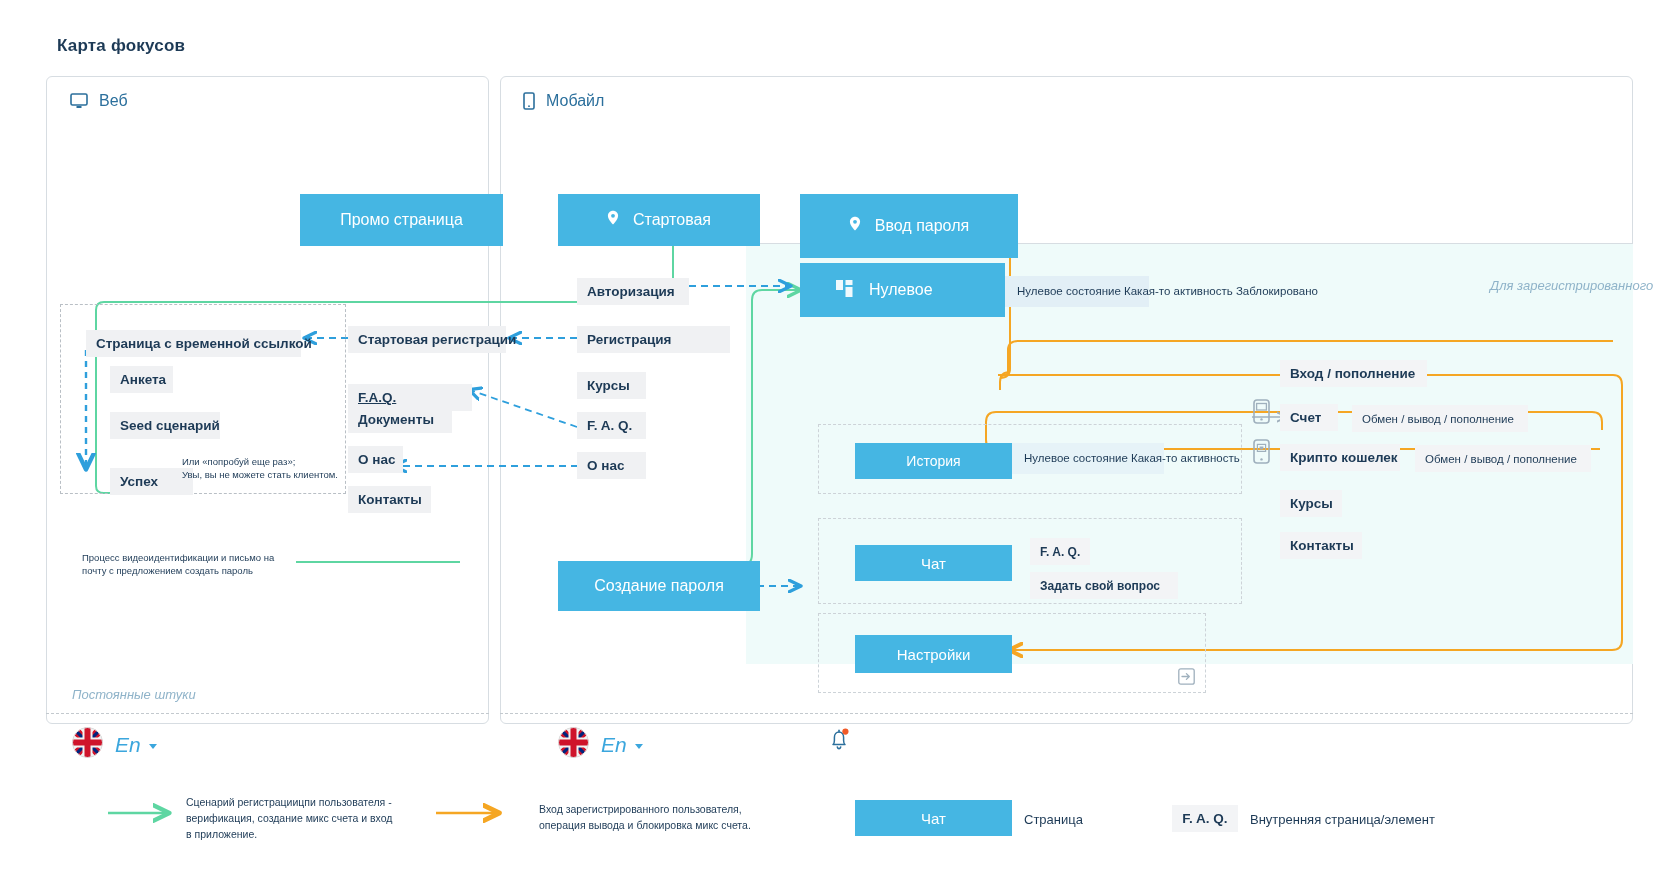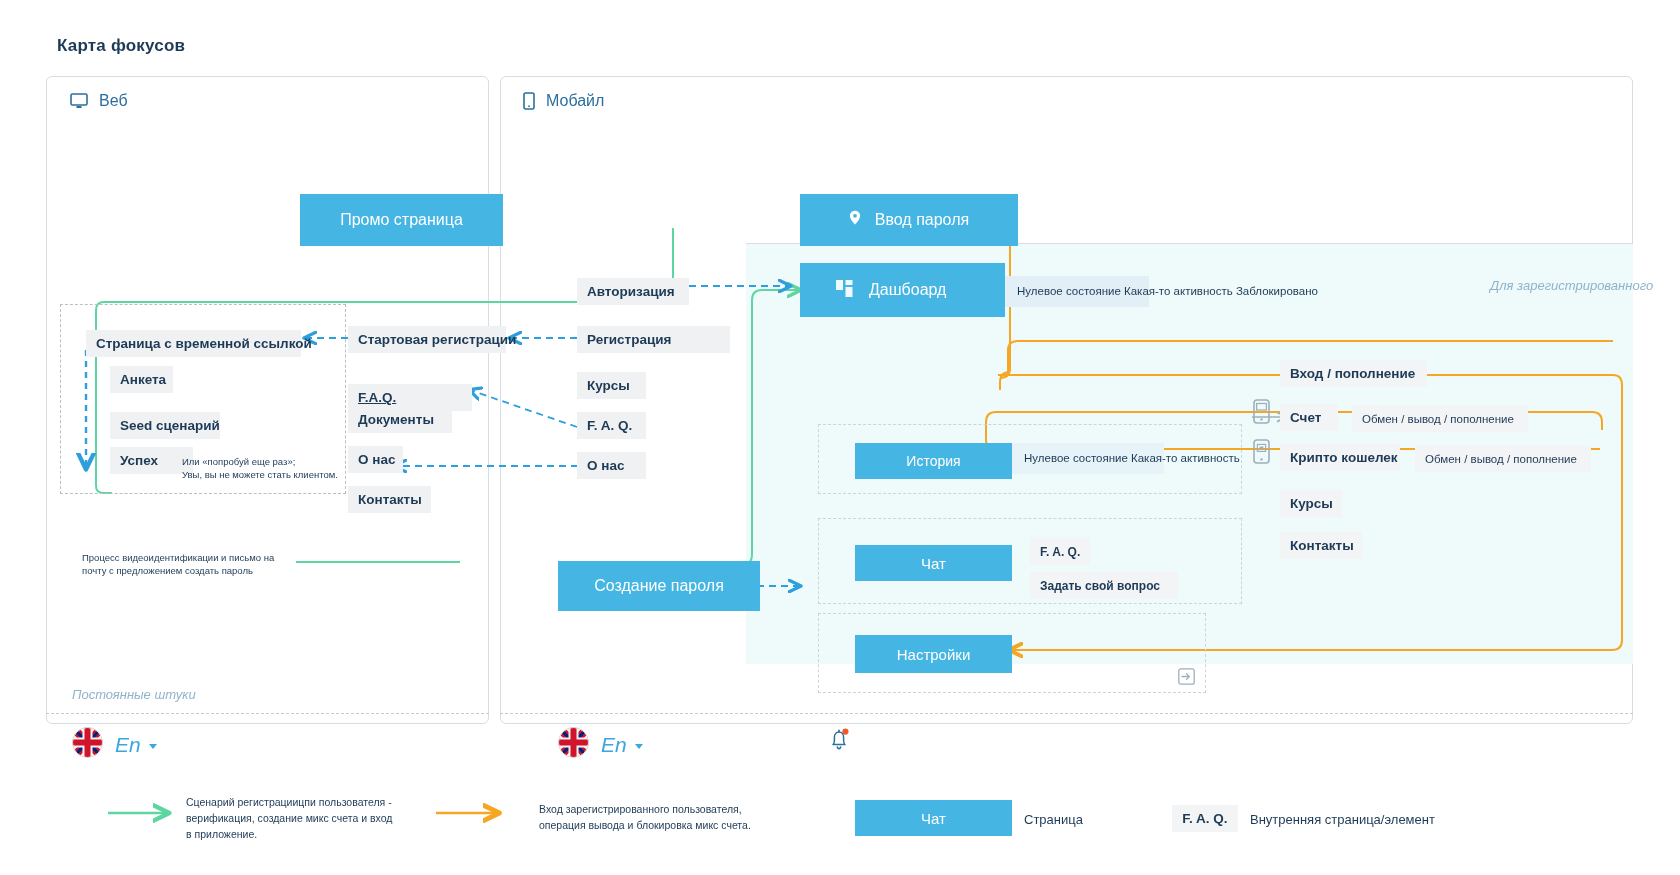--- a/index.html
+++ b/index.html
@@ -195,21 +195,21 @@
 
   <div class="box grey" style="left:86px; top:330px; width:215px;">
     <span>Страница с временной ссылкой</span>
   </div>
   <div class="box grey" style="left:110px; top:366px; width:63px;">
     <span>Анкета</span>
   </div>
   <div class="box grey" style="left:110px; top:412px; width:110px;">
     <span>Seed сценарий</span>
   </div>
-  <div class="box grey" style="left:110px; top:447px; width:83px;">
+  <div class="box grey" style="left:110px; top:468px; width:83px;">
     <span>Успех</span>
   </div>
   <div class="note" style="left:182px; top:456px;">Или  «попробуй еще раз»;
 Увы, вы не можете стать клиентом.</div>
 
   <div class="note" style="left:82px; top:552px;">Процесс видеоидентификации и письмо на
 почту с предложением создать пароль</div>
 
   <div class="box grey" style="left:348px; top:326px; width:158px;">
     <span>Стартовая регистрации</span>
@@ -246,22 +246,31 @@
           <path d="M15.5,0 L15.5,31 M0,15.5 L31,15.5" stroke="#f2f2f2" stroke-width="10"></path>
           <path d="M15.5,0 L15.5,31 M0,15.5 L31,15.5" stroke="#cf142b" stroke-width="6"></path>
         </g>
         <circle cx="15.5" cy="15.5" r="15" fill="none" stroke="#dcdcdc" stroke-width="1"></circle>
       </svg>
     </span>
     <span class="lbl">En</span>
     <span class="caret"></span>
   </div>
 
-
-  <div class="box blue withicon" style="left:800px; top:194px; width:218px; height:52px;">
+  <div class="box blue withicon" style="left:558px; top:194px; width:202px; height:52px;">
+    <span>
+      <svg width="12" height="16" viewBox="0 0 12 16">
+        <path d="M6,0.8 C3.1,0.8 0.9,3 0.9,5.8 C0.9,9.6 6,14.6 6,14.6 C6,14.6 11.1,9.6 11.1,5.8 C11.1,3 8.9,0.8 6,0.8 Z" fill="#ffffff"></path>
+        <circle cx="6" cy="5.8" r="1.9" fill="#45b6e3"></circle>
+      </svg>
+    </span>
+    <span>Стартовая</span>
+  </div>
+
+  <div class="box blue withicon" style="left:800px; top:194px; width:218px; height:64px;">
     <span>
       <svg width="12" height="16" viewBox="0 0 12 16">
         <path d="M6,0.8 C3.1,0.8 0.9,3 0.9,5.8 C0.9,9.6 6,14.6 6,14.6 C6,14.6 11.1,9.6 11.1,5.8 C11.1,3 8.9,0.8 6,0.8 Z" fill="#ffffff"></path>
         <circle cx="6" cy="5.8" r="1.9" fill="#45b6e3"></circle>
       </svg>
     </span>
     <span>Ввод пароля</span>
   </div>
 
   <div class="box grey" style="left:577px; top:278px; width:112px;">
@@ -285,21 +294,21 @@
   </div>
 
   <div class="box blue" style="left:800px; top:263px; width:205px; height:54px; justify-content:flex-start; padding-left:36px; gap:16px;">
     <span>
       <svg width="17" height="17" viewBox="0 0 17 17">
         <rect x="0" y="0" width="7" height="10" fill="#ffffff" opacity=".92"></rect>
         <rect x="9.5" y="0" width="7" height="5" fill="#ffffff" opacity=".92"></rect>
         <rect x="9.5" y="7" width="7" height="10" fill="#ffffff" opacity=".92"></rect>
       </svg>
     </span>
-    <span>Дашбоард</span>
+    <span>Нулевое</span>
   </div>
 
   <div class="box pale b2" style="left:1005px; top:276px; width:144px;">Нулевое состояние
 Какая-то активность
 Заблокировано</div>
 
   <div class="ghost-label" style="left:1490px; top:278px; font-size:13px;">Для зарегистрированного</div>
 
   <div class="box grey light" style="left:1280px; top:360px; width:147px;">
     <span>Вход / пополнение</span>

